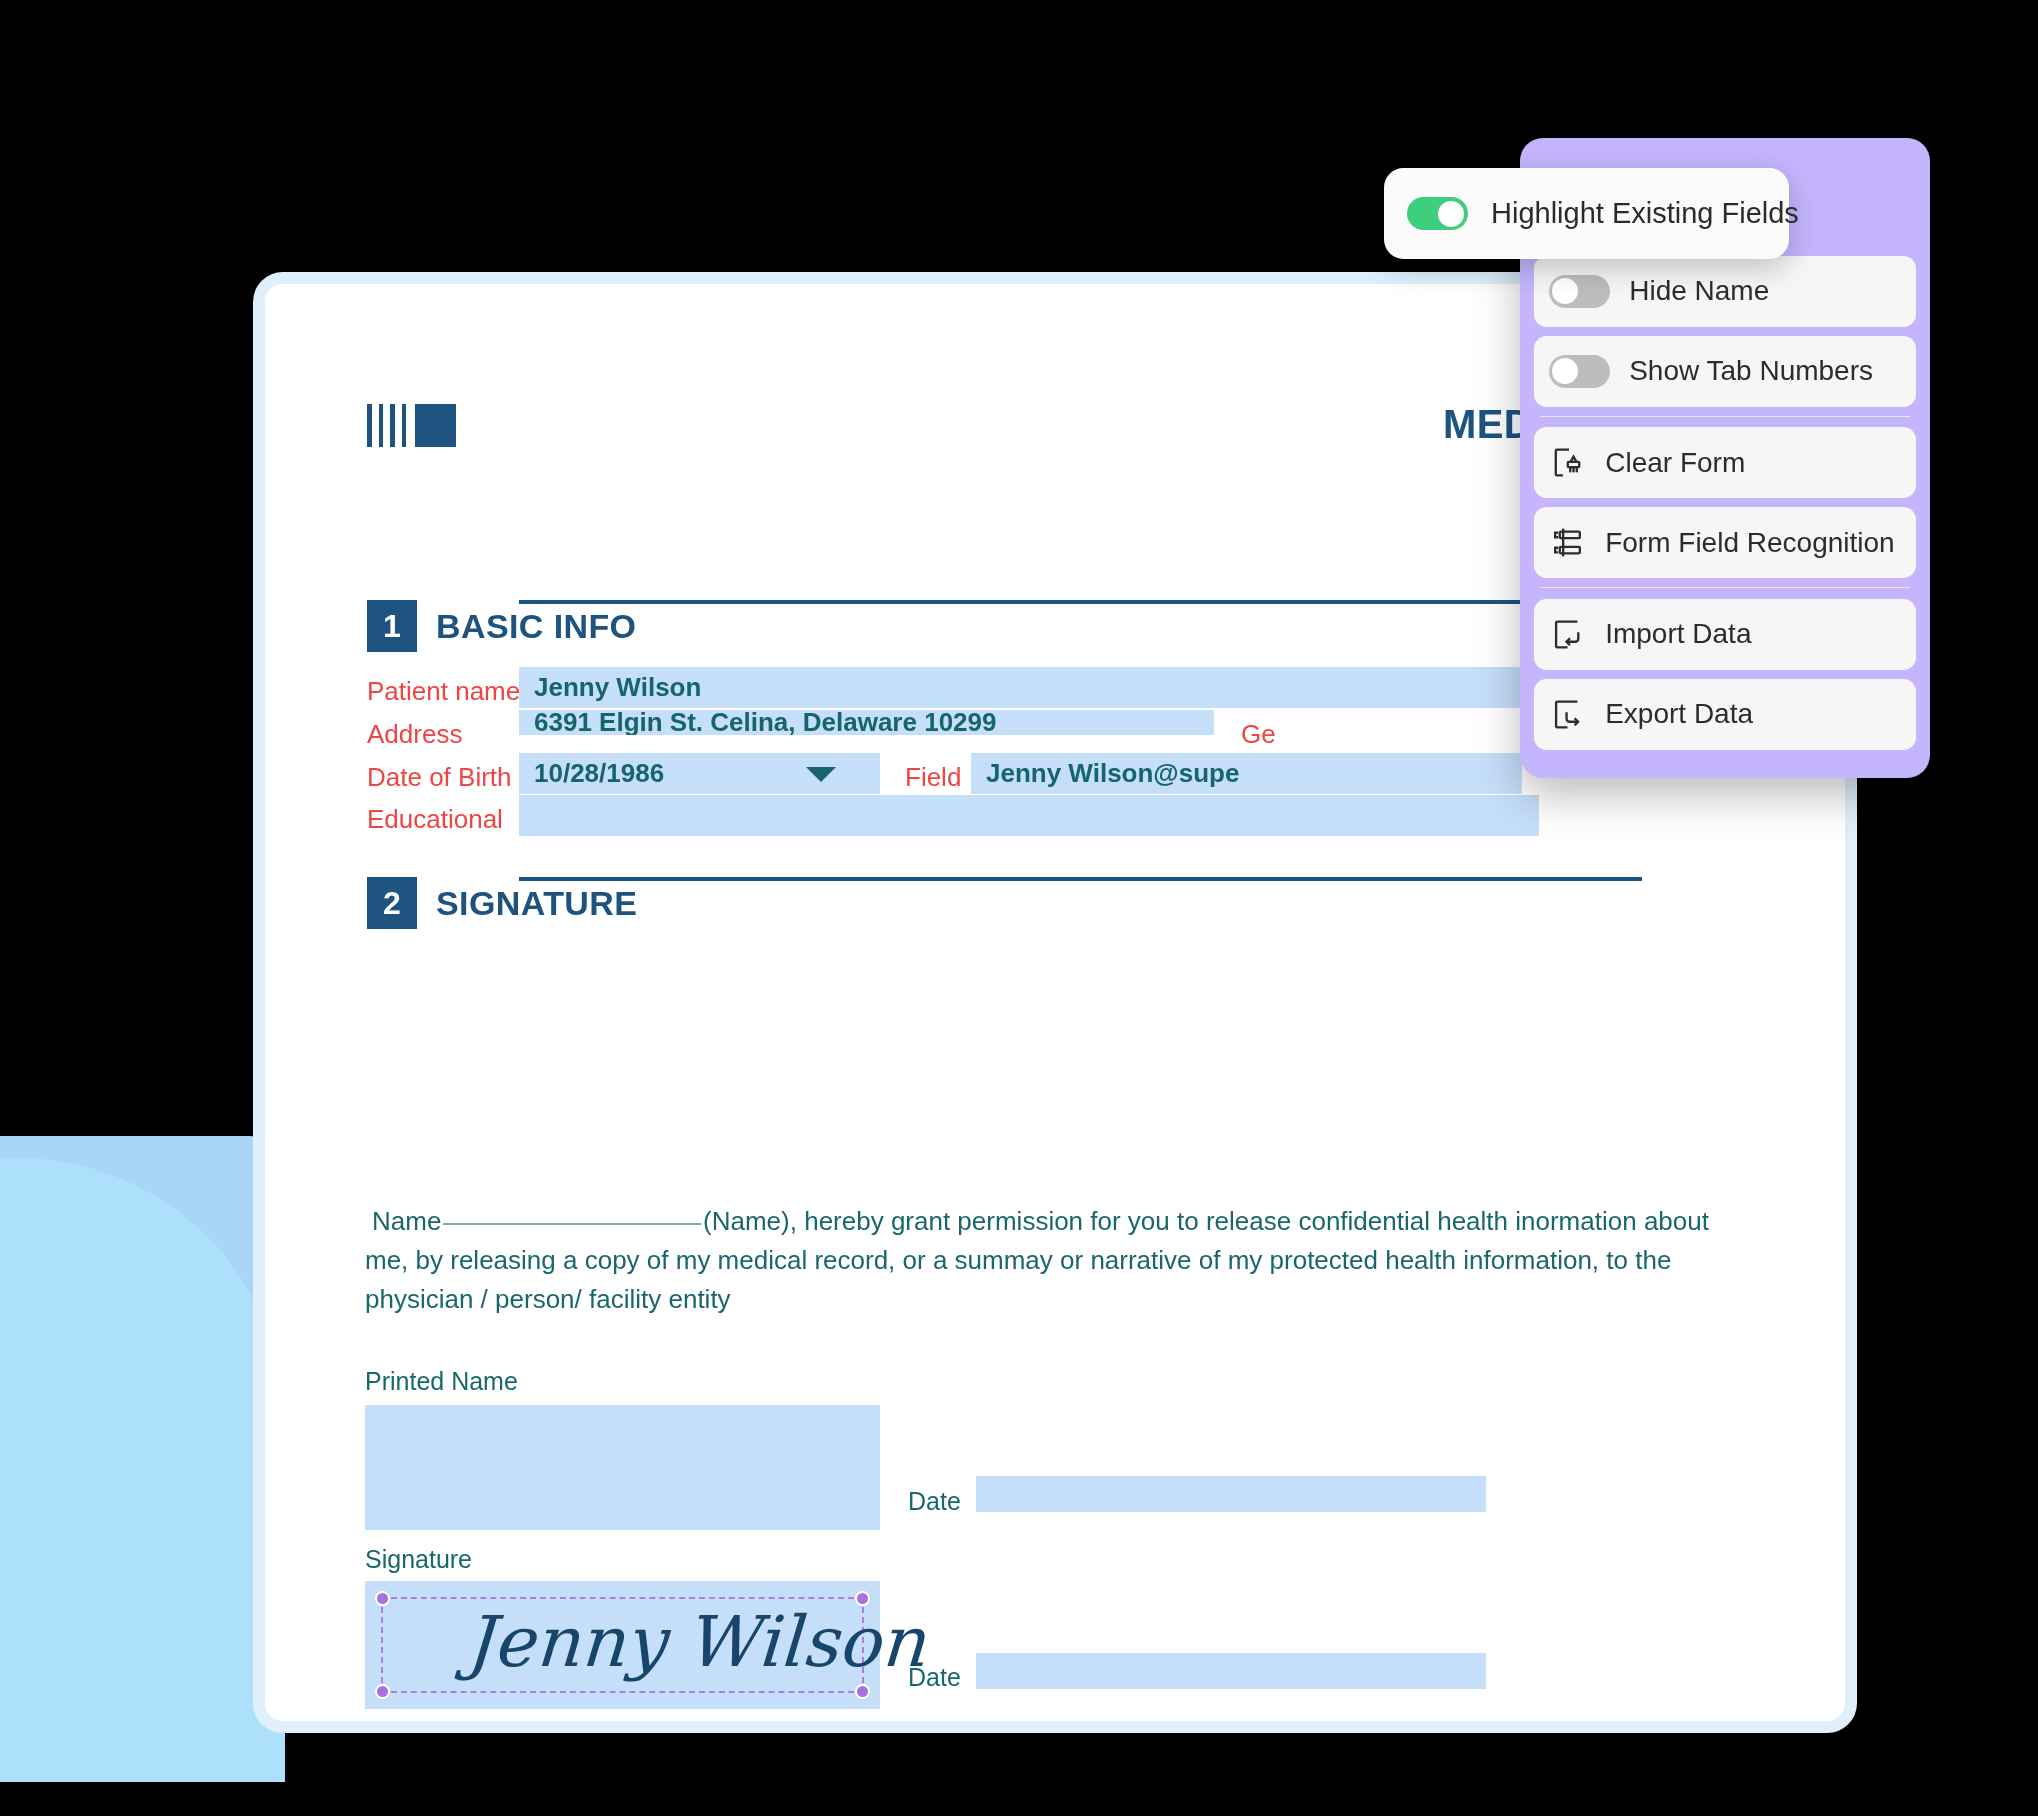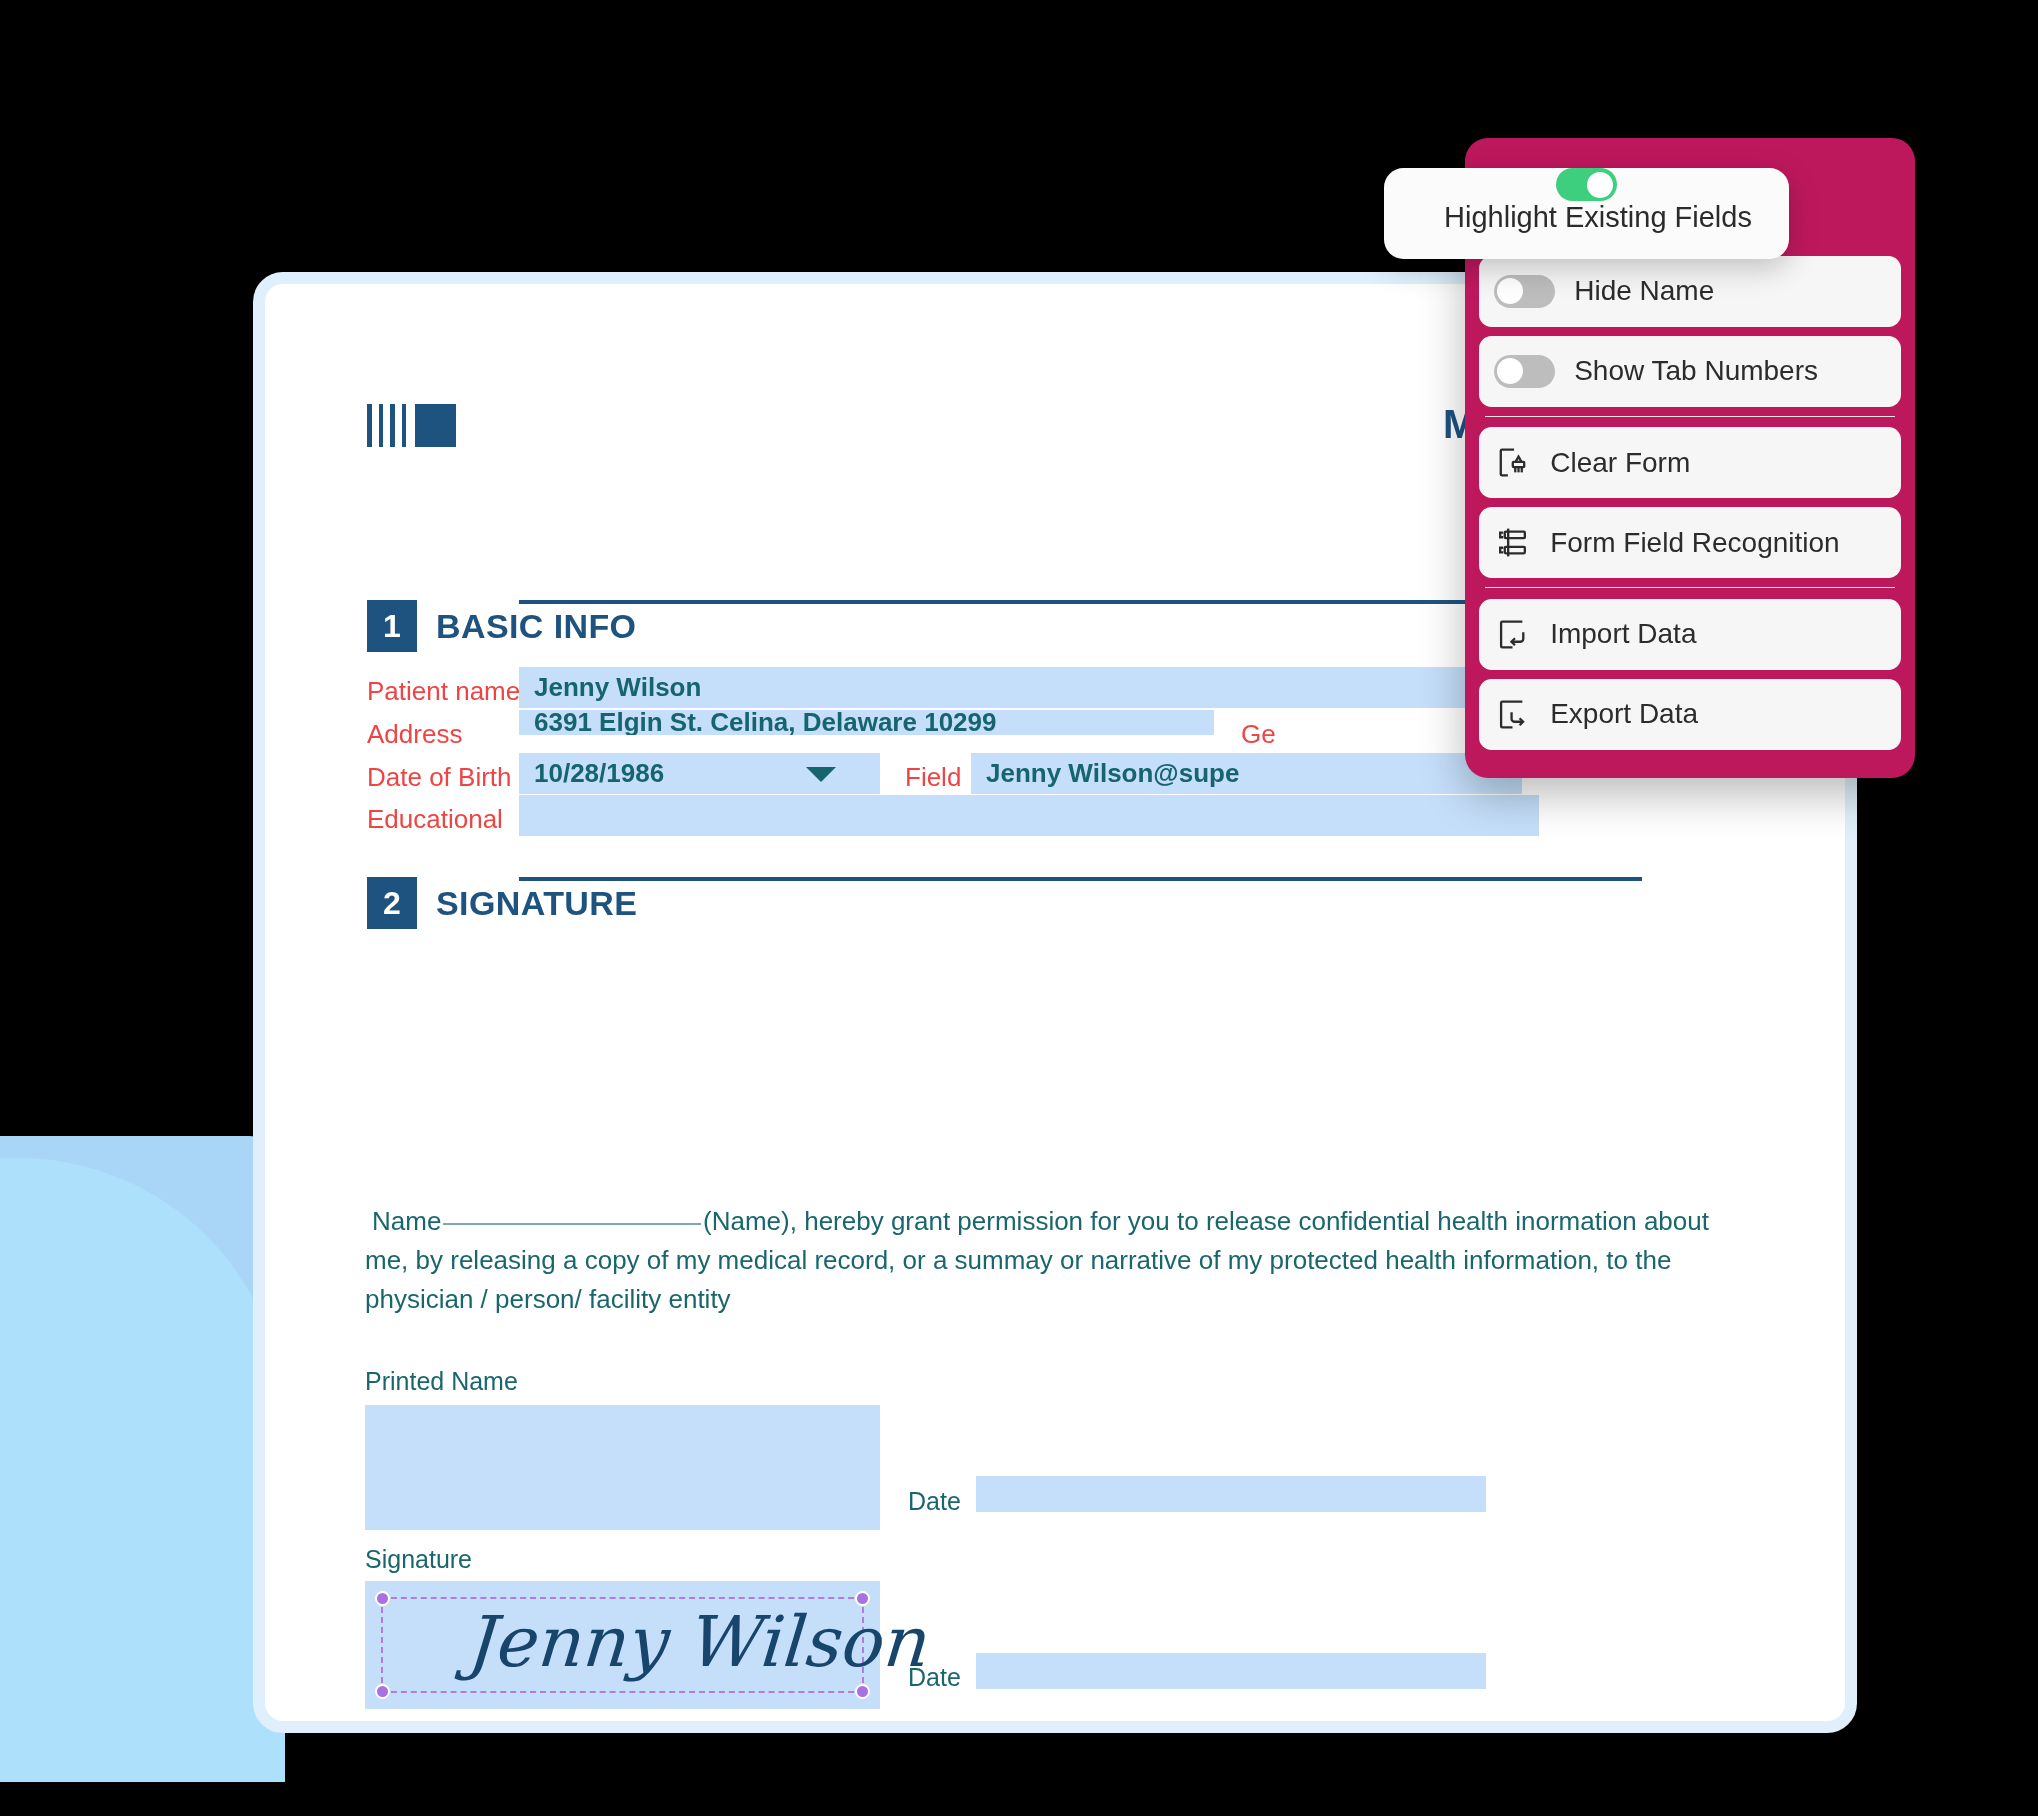--- a/index.html
+++ b/index.html
@@ -207,36 +207,35 @@
     top: 168px;
     width: 405px;
     height: 91px;
     background: #fbfbfb;
     border-radius: 19.6px;
     display: flex;
     align-items: center;
     padding: 0 23px;
     box-shadow: 0 9px 30px rgba(0,0,0,0.22);
     z-index: 40;
-    flex-direction: column;
   }
   .hl-pill .hl-text {
     margin-left: 23px;
     font-size: 29px;
     color: #2b2b2b;
     white-space: nowrap;
   }
 
   
   .menu {
     position: absolute;
-    left: 1465px;
+    left: 1520px;
     top: 138px;
-    width: 450px;
-    background: #be185d;
+    width: 410px;
+    background: #c4b5fd;
     border-radius: 23px;
     box-shadow: 0 16px 45px rgba(0,0,0,0.28);
     padding: 12.5px 14.3px 19.6px 14.3px;
     z-index: 30;
   }
   .menu-top-spacer { height: 105px; }
 
   .menu-item {
     display: flex;
     align-items: center;

